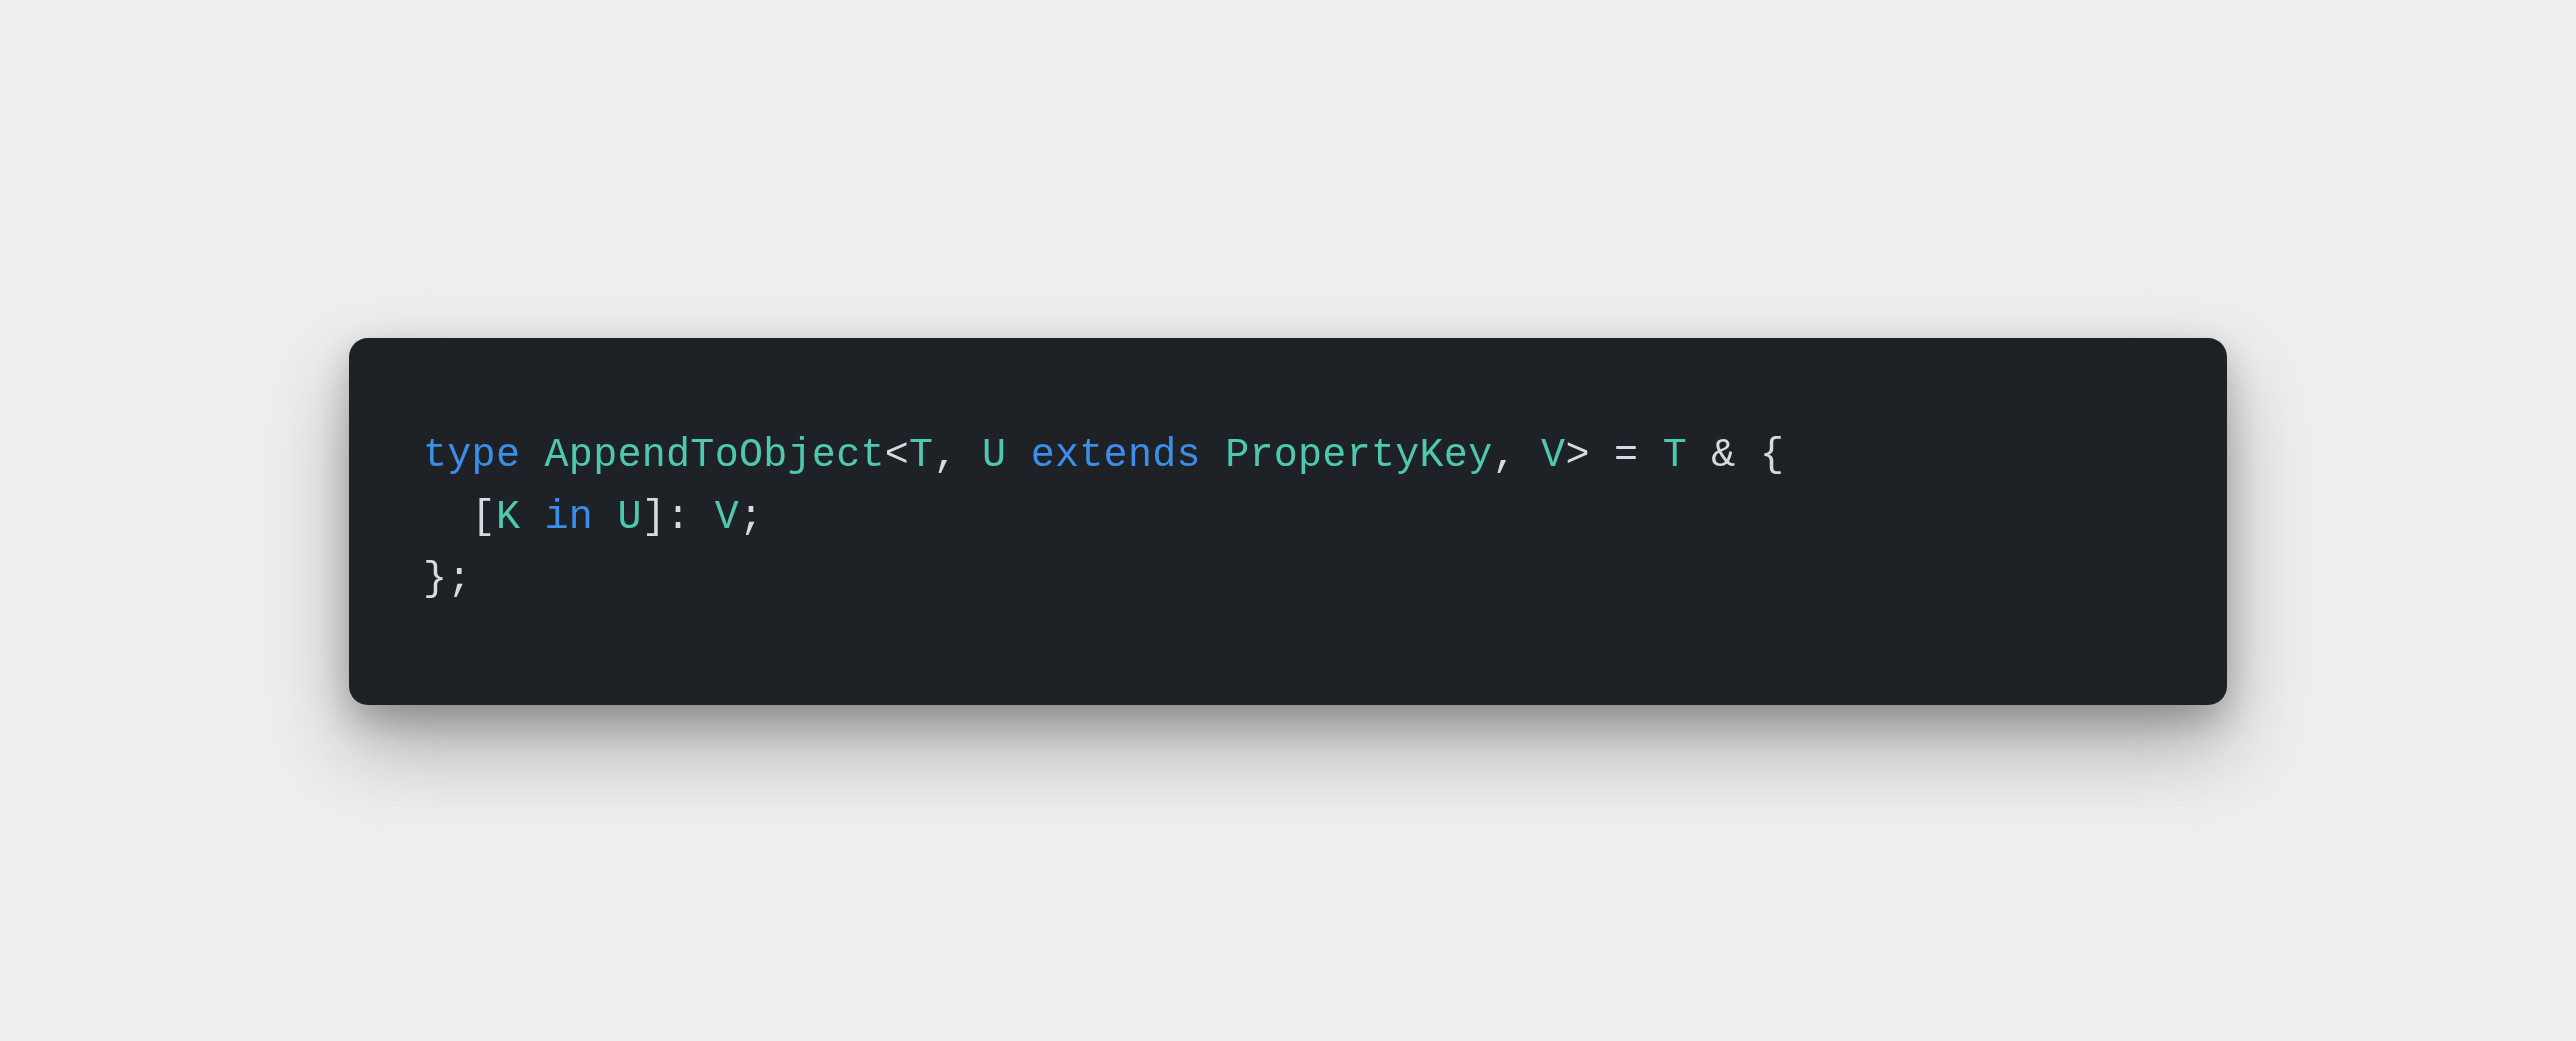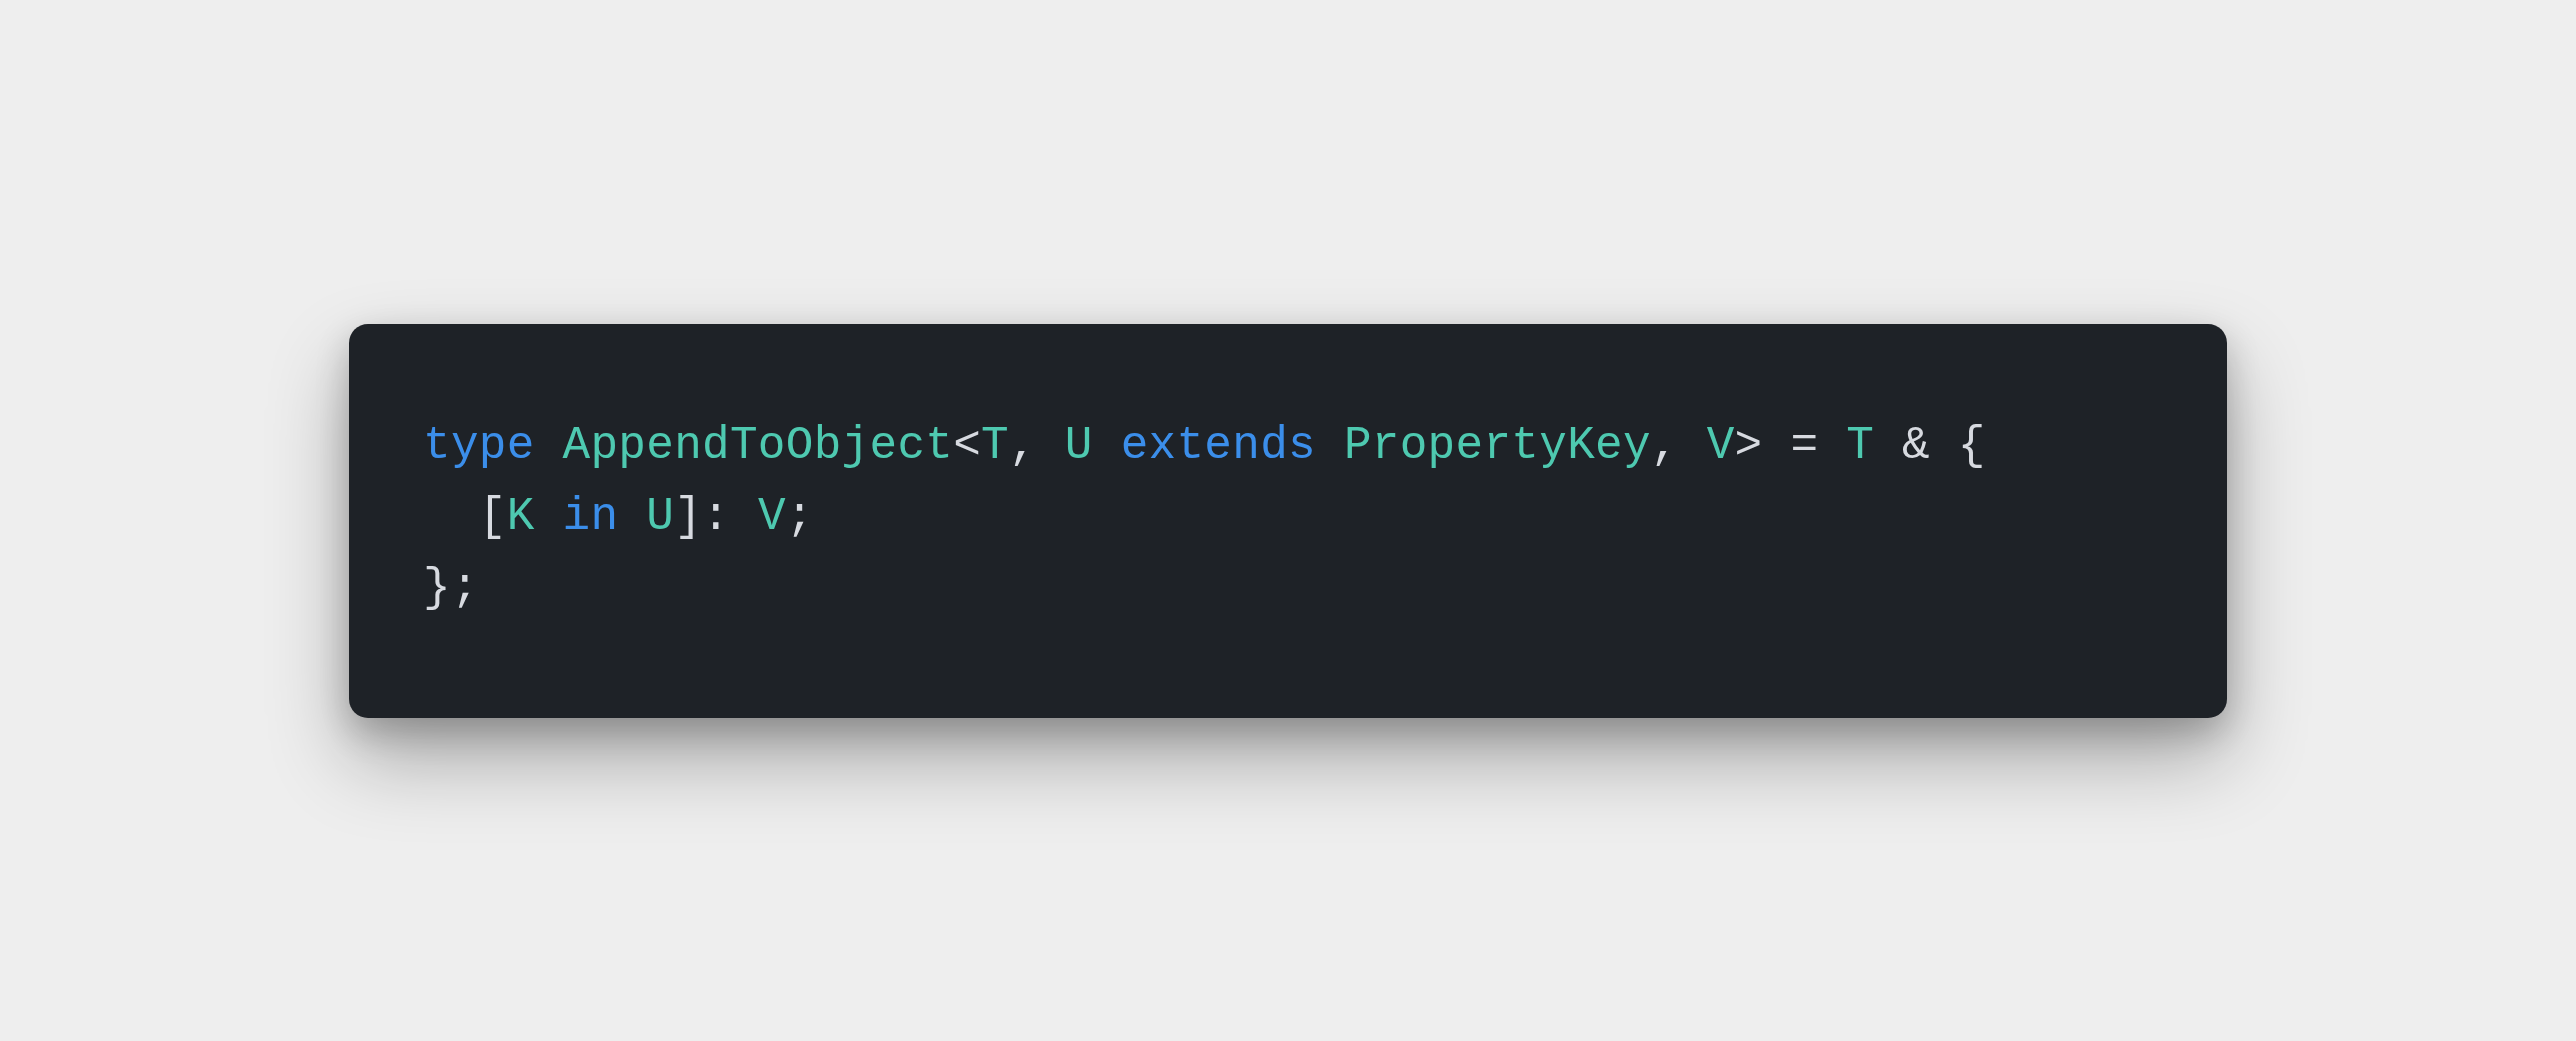--- a/index.html
+++ b/index.html
@@ -24,21 +24,21 @@
     background: #1e2227;
     border-radius: 19px;
     padding: 87px 74px 94px 74px;
     box-shadow:
       0 40px 81px rgba(0,0,0,0.30),
       0 13.4px 34px rgba(0,0,0,0.20);
     box-sizing: border-box;
   }
   pre.code {
     margin: 0;
-    font-size: 46px;
+    font-size: 40px;
     line-height: 1.55;
     font-family: inherit;
     white-space: pre;
     color: #d7dae0;
     font-weight: 500;
     letter-spacing: 0.3px;
   }
   .tok-keyword  { color: #3b8eea; }       
   .tok-typename { color: #4ec9b0; }       
   .tok-default  { color: #d7dae0; }       

